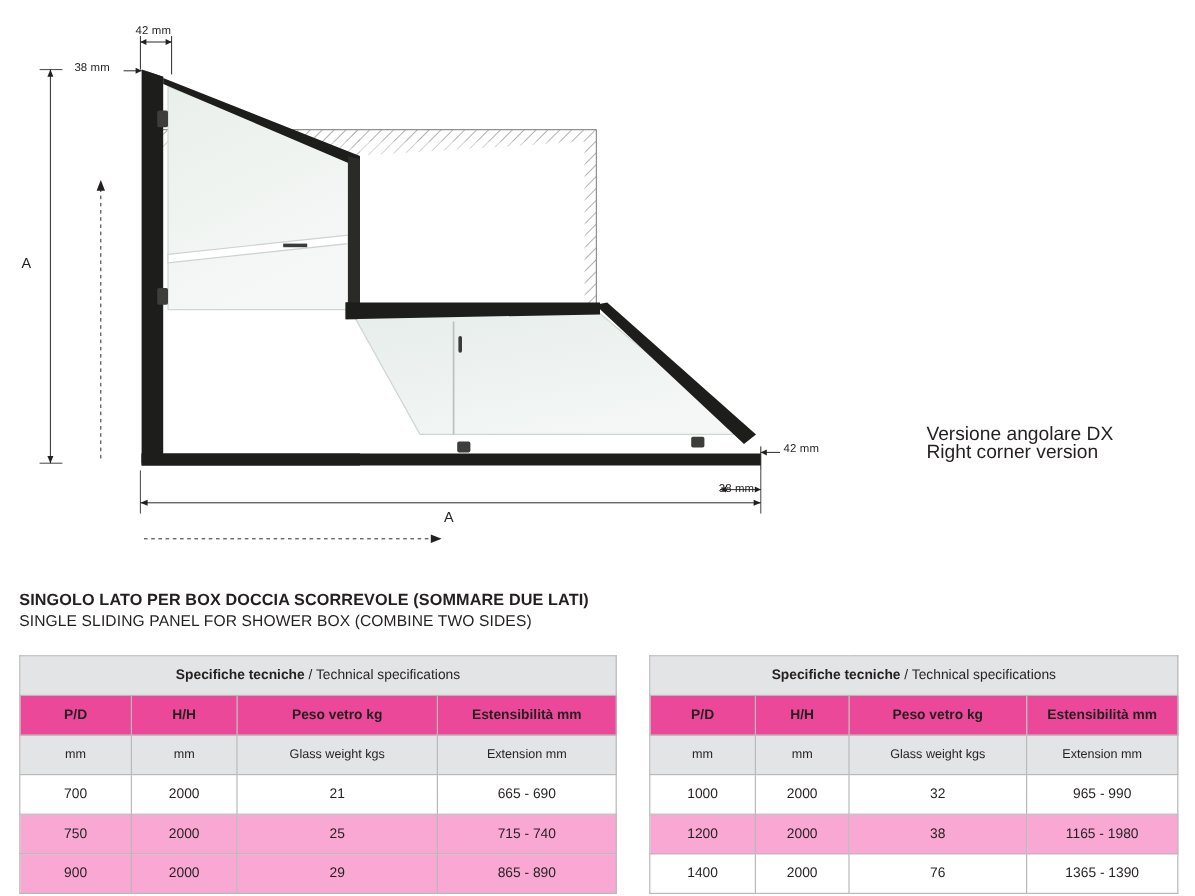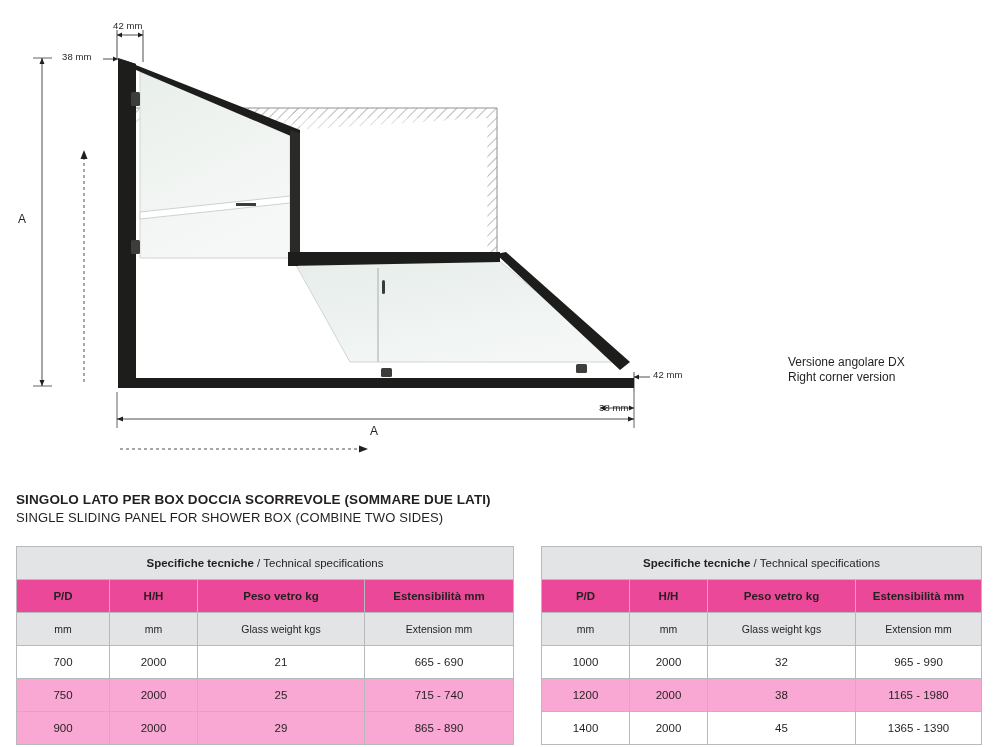--- a/index.html
+++ b/index.html
@@ -35,23 +35,23 @@
     white-space: nowrap;
     letter-spacing: 0.1px;
   }
   .big-label {
     position: absolute;
     font-size: 12px;
     color: #231f20;
   }
   .version-note {
     position: absolute;
-    right: 18px;
+    right: 34px;
     top: 355px;
-    font-size: 12px;
+    font-size: 16px;
     line-height: 15px;
     color: #231f20;
     text-align: left;
     width: 190px;
   }
 
   
   .title-block {
     position: absolute;
     left: 16px;
@@ -327,19 +327,19 @@
       </tr>
       <tr class="row-alt">
         <td class="cell">1200</td>
         <td class="cell">2000</td>
         <td class="cell">38</td>
         <td class="cell">1165 - 1980</td>
       </tr>
       <tr class="row-plain">
         <td class="cell">1400</td>
         <td class="cell">2000</td>
-        <td class="cell">45</td>
+        <td class="cell">76</td>
         <td class="cell">1365 - 1390</td>
       </tr>
     </tbody>
   </table>
 
 </div>
 
 </body></html>

